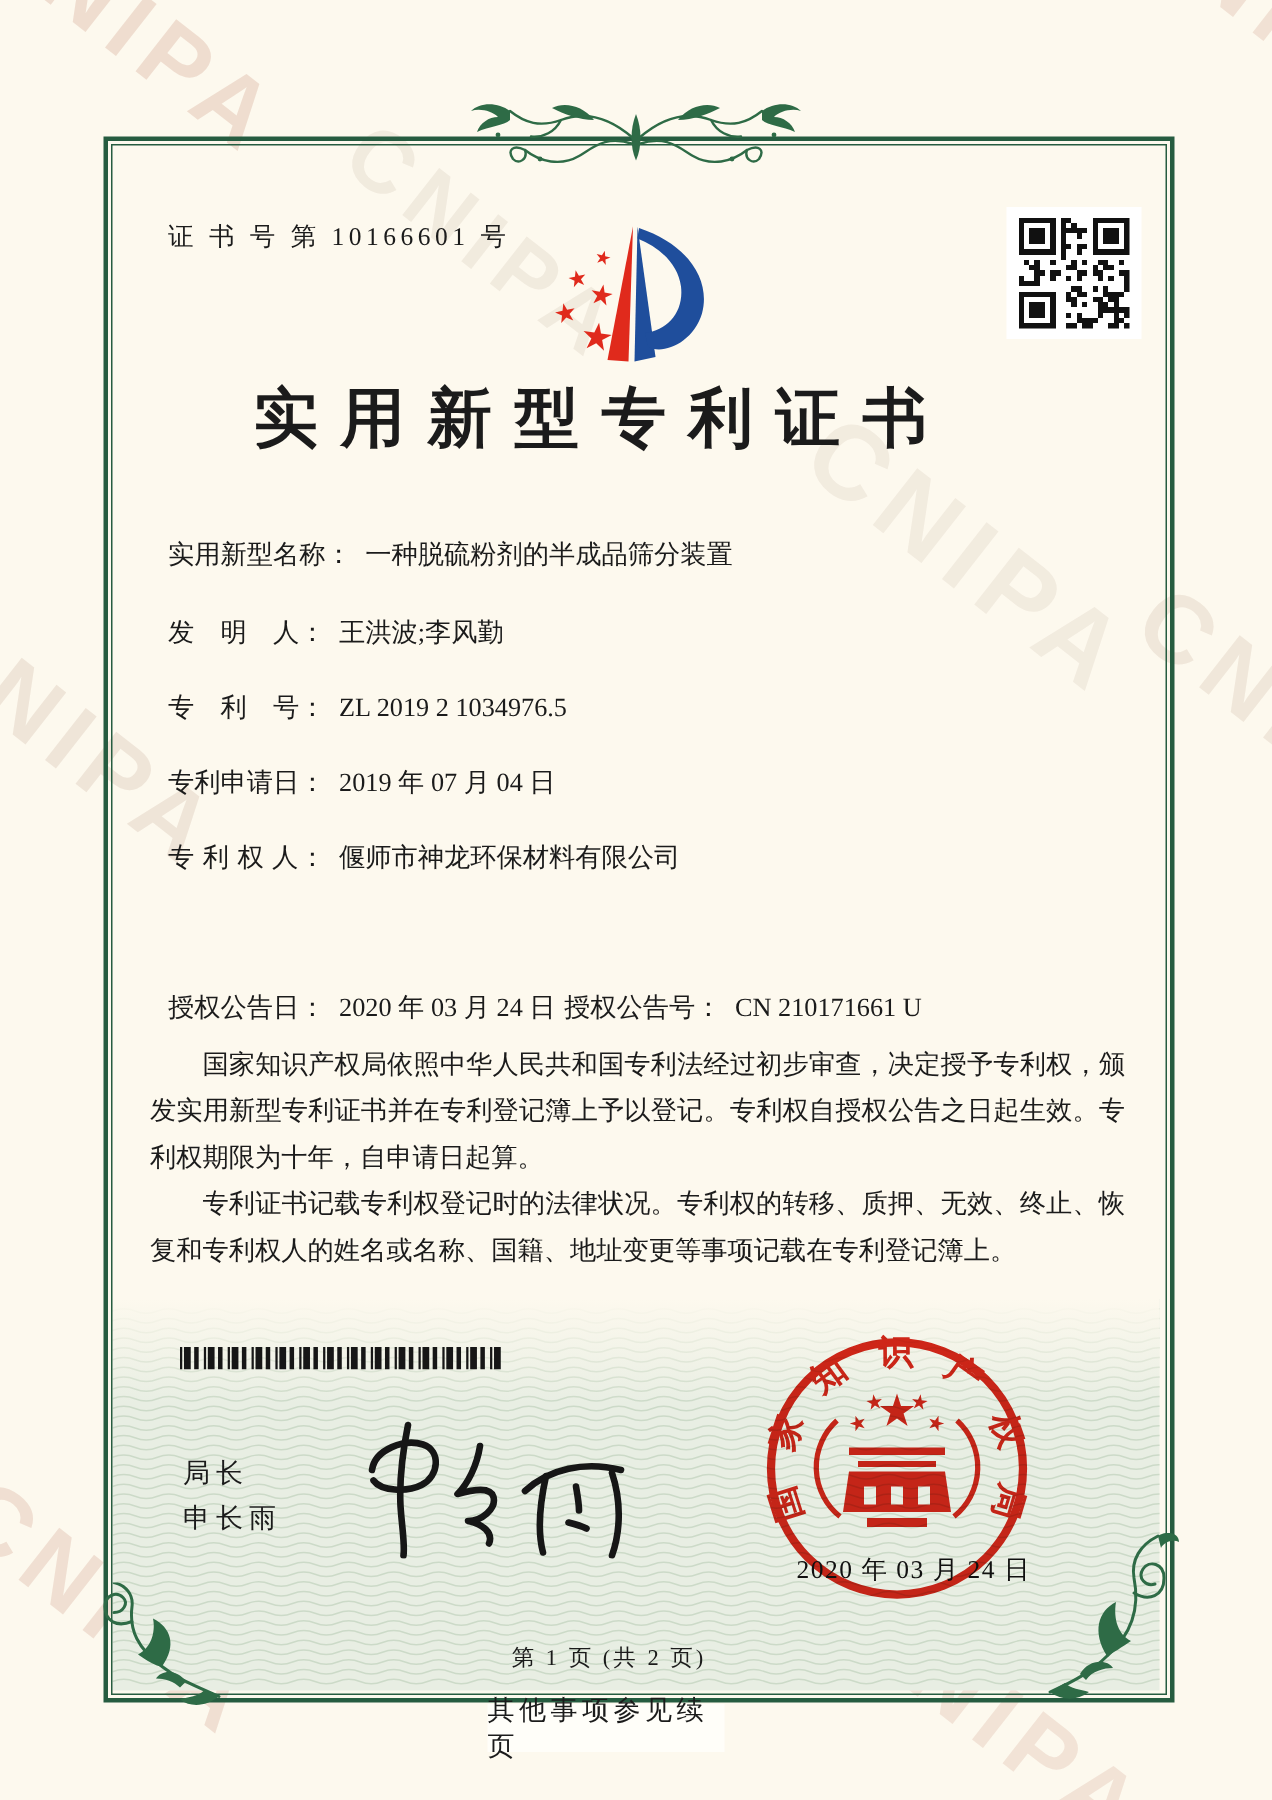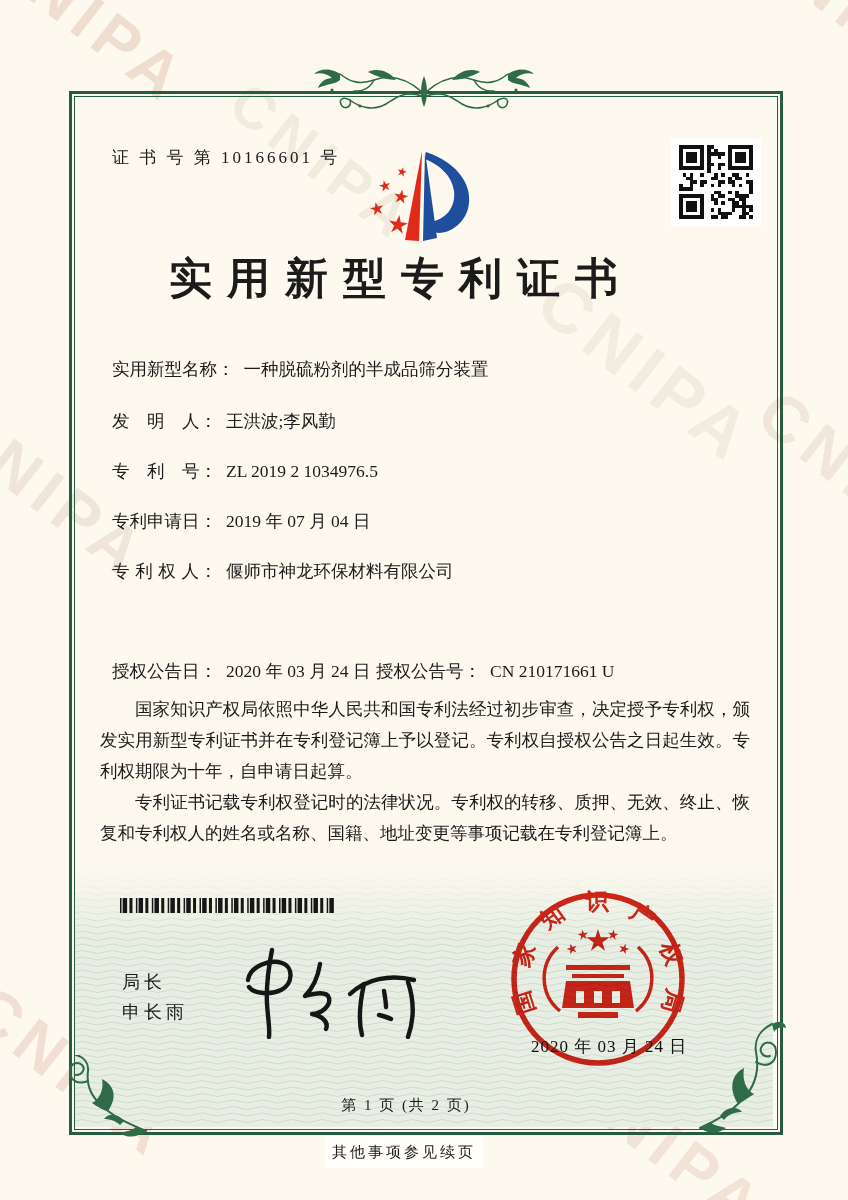--- a/index.html
+++ b/index.html
@@ -31,21 +31,21 @@
             text-align:justify;z-index:3;}
   .bodytext p{margin:0;text-indent:2em;}
   .barcode{left:120px;top:898px;z-index:3;}
   .official-title{left:122px;top:970px;font-size:18px;z-index:3;letter-spacing:4px;}
   .official-name{left:122px;top:1000px;font-size:18px;z-index:3;letter-spacing:4px;}
   .sig{left:236px;top:944px;z-index:3;}
   .seal{left:508px;top:889px;z-index:3;mix-blend-mode:multiply;}
   .seal-date{left:531px;top:1035px;font-size:17px;letter-spacing:1px;color:#101010;z-index:4;white-space:nowrap;}
   .pageno{left:0;width:812px;top:1096px;text-align:center;font-size:15px;letter-spacing:2px;z-index:3;}
   .footnote{left:325px;top:1136px;width:158px;height:32px;background:#fffef9;display:flex;
-            align-items:center;justify-content:center;font-size:15px;letter-spacing:3px;z-index:3;}
+            align-items:center;justify-content:center;font-size:18px;letter-spacing:3px;z-index:3;}
   .orn{z-index:3;}
 </style>
 </head>
 <body>
 
 <div class="page">
 
   <div class="wm" style="left:-30px;top:-20px;color:rgba(205,150,130,.28)">CNIPA</div>
   <div class="wm" style="left:735px;top:-30px;color:rgba(205,150,130,.24)">CNIPA</div>
   <div class="wm" style="left:215px;top:128px;font-size:58px;color:rgba(180,160,140,.16)">CNIPA</div>

